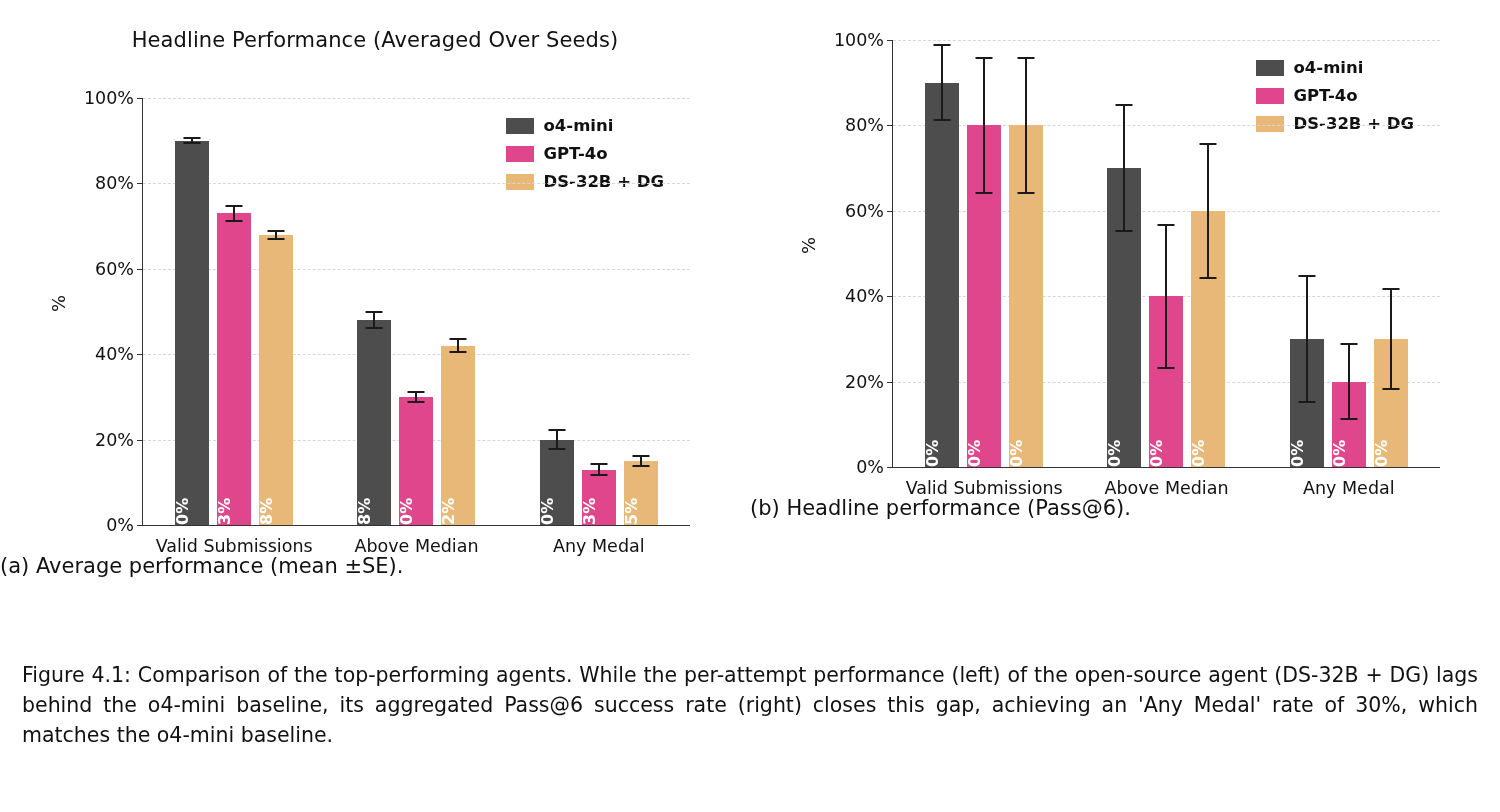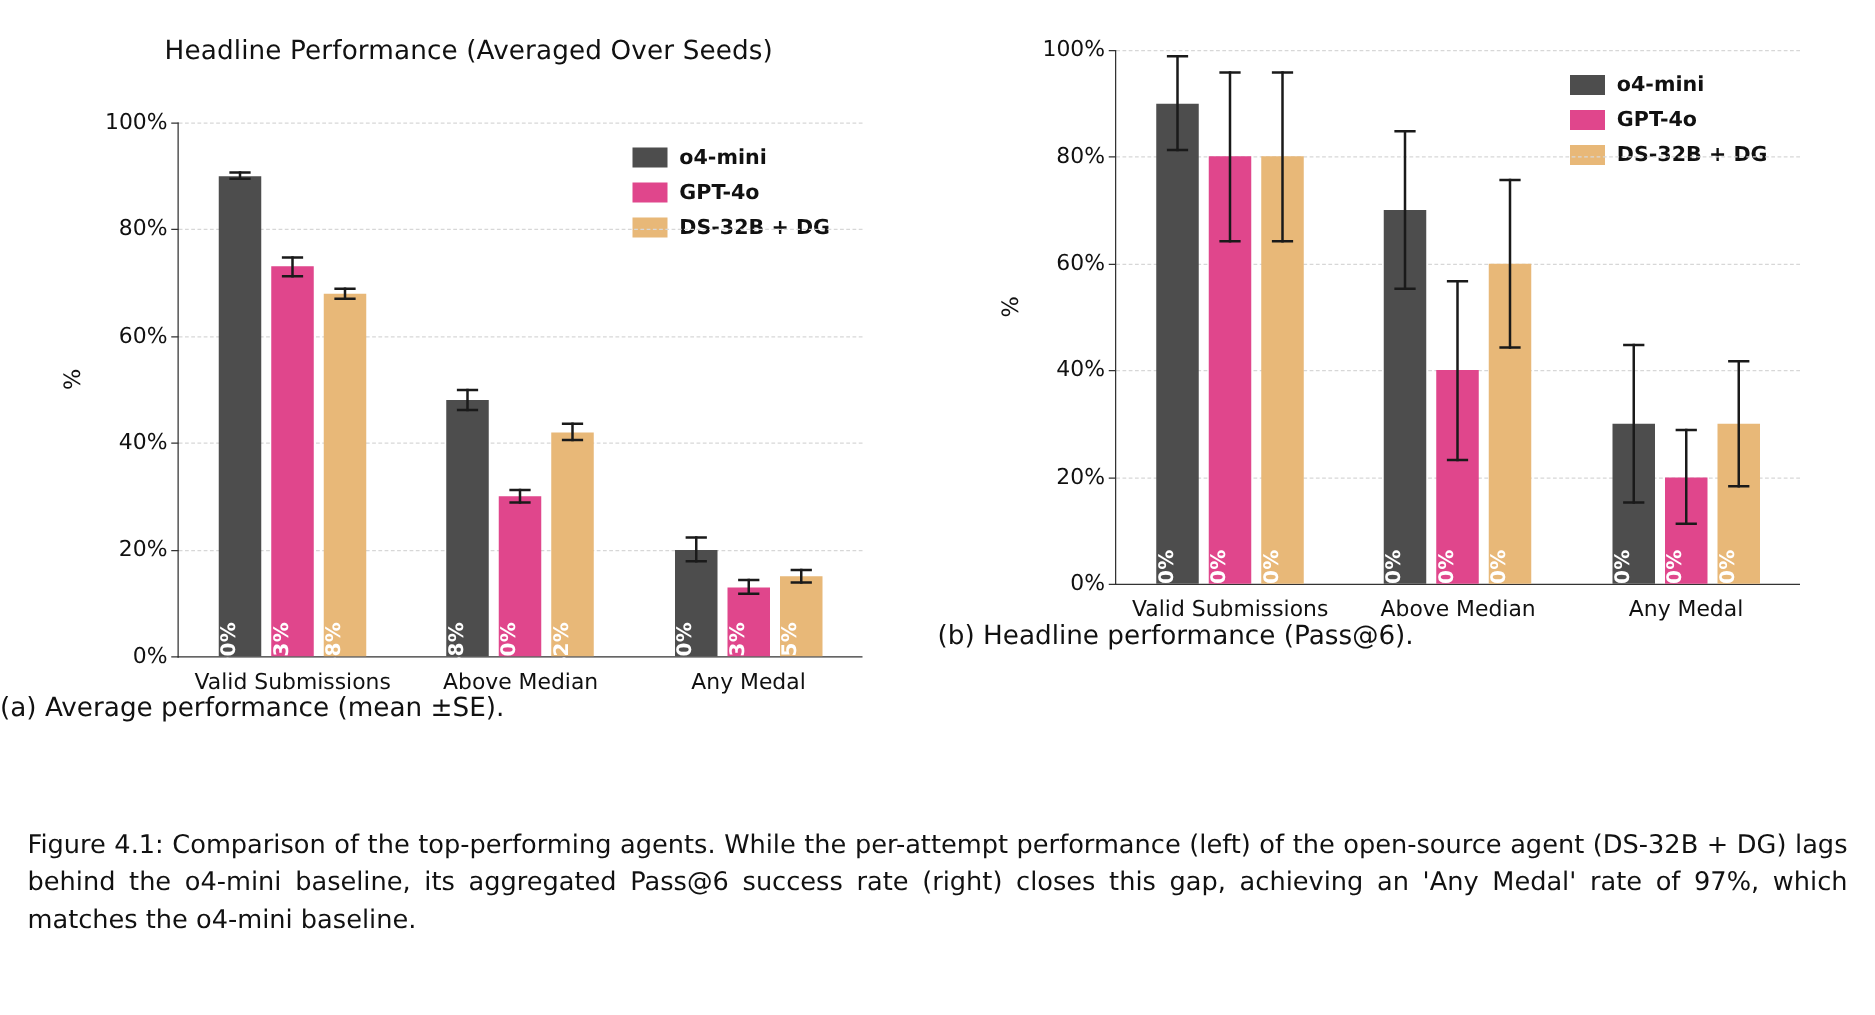--- a/index.html
+++ b/index.html
@@ -314,14 +314,14 @@
               </div>
               <div class="xtick" style="left: 91.1667px;">Any Medal</div>
             </div>
           </div>
       </div>
       <div class="subcap">(b) Headline performance (Pass@6).</div>
     </div>
 
   </div>
 
-  <div class="caption">Figure 4.1: Comparison of the top-performing agents. While the per-attempt performance (left) of the open-source agent (DS-32B + DG) lags behind the o4-mini baseline, its aggregated Pass@6 success rate (right) closes this gap, achieving an 'Any Medal' rate of 97%, which matches the o4-mini baseline.</div>
+  <div class="caption">Figure 4.1: Comparison of the top-performing agents. While the per-attempt performance (left) of the open-source agent (DS-32B + DG) lags behind the o4-mini baseline, its aggregated Pass@6 success rate (right) closes this gap, achieving an 'Any Medal' rate of 30%, which matches the o4-mini baseline.</div>
 </div>
 
 </body></html>

